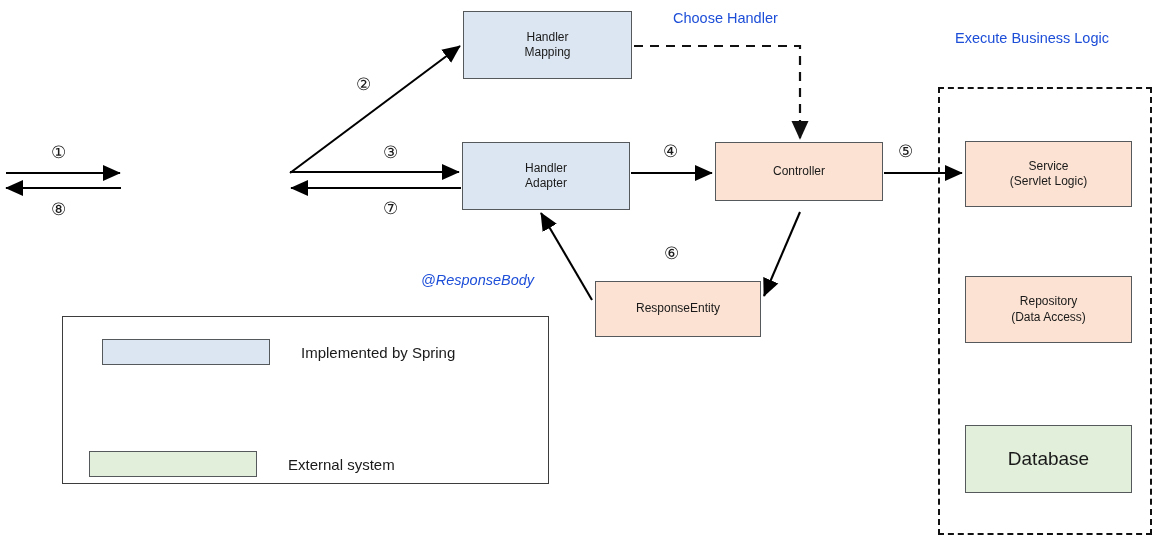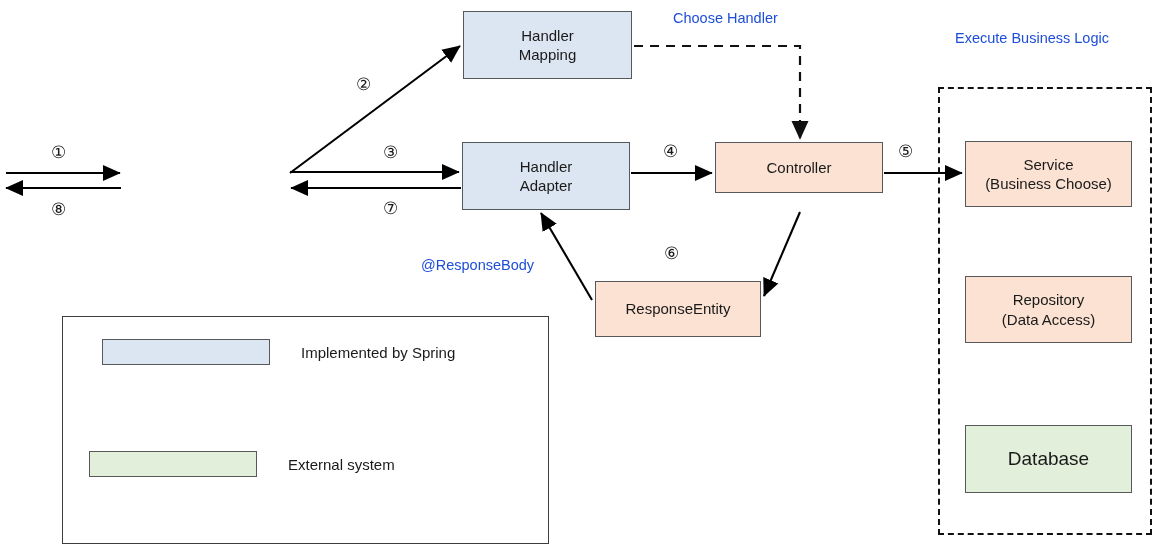--- a/index.html
+++ b/index.html
@@ -21,21 +21,21 @@
   }
   .node {
     position: absolute;
     box-sizing: border-box;
     border: 1.4px solid #56595c;
     display: flex;
     align-items: center;
     justify-content: center;
     text-align: center;
     line-height: 1.28;
-    font-size: 15px;
+    font-size: 12px;
     color: #1a1a1a;
     white-space: pre-line;
   }
   .node.spring   { background: #dce6f2; }
   .node.devs     { background: #fbe2d2; }
   .node.external { background: #e2efda; }
 
   .node.bold { font-weight: bold; font-size: 17.5px; }
   .node.big  { font-size: 19px; }
 
@@ -134,50 +134,50 @@
     <path d="M 634,46 L 800,46 L 800,138" stroke="#111111" stroke-width="2.2" fill="none" stroke-dasharray="9,7" marker-end="url(#arrowHeadDash)"></path>
   </svg>
 
 
   <div class="node spring" style="left:463px; top:11px; width:169px; height:68px;">Handler
 Mapping</div>
 
   <div class="node spring" style="left:462px; top:142px; width:168px; height:68px;">Handler
 Adapter</div>
 
-  <div class="node devs" style="left:715px; top:142px; width:168px; height:51px;">Controller</div>
+  <div class="node devs" style="left:715px; top:142px; width:168px; height:59px;">Controller</div>
 
   <div class="node devs" style="left:595px; top:281px; width:166px; height:56px;">ResponseEntity</div>
 
   <div class="label" style="left:955px; top:30px;">Execute Business Logic</div>
 
   <div class="group-box" style="left:938px; top:87px; width:214px; height:448px;"></div>
 
   <div class="node devs" style="left:965px; top:141px; width:167px; height:66px;">Service
-(Business Choose)</div>
+(Servlet Logic)</div>
 
   <div class="node devs" style="left:965px; top:276px; width:167px; height:67px;">Repository
 (Data Access)</div>
 
   <div class="node external big" style="left:965px; top:425px; width:167px; height:68px;">Database</div>
 
   <div class="step" style="left:51px; top:142px;">①</div>
   <div class="step" style="left:51px; top:199px;">⑧</div>
   <div class="step" style="left:356px; top:74px;">②</div>
   <div class="step" style="left:383px; top:142px;">③</div>
   <div class="step" style="left:383px; top:198px;">⑦</div>
   <div class="step" style="left:663px; top:141px;">④</div>
   <div class="step" style="left:898px; top:141px;">⑤</div>
   <div class="step" style="left:664px; top:243px;">⑥</div>
 
   <div class="label" style="left:673px; top:10px;">Choose Handler</div>
 
-  <div class="label" style="left:421px; top:257px;">@ResponseBody</div>
+  <div class="label" style="left:421px; top:272px;font-style:italic;">@ResponseBody</div>
 
-  <div class="legend-box" style="left:62px; top:316px; width:487px; height:228px;">
+  <div class="legend-box" style="left:62px; top:316px; width:487px; height:168px;">
 
     <div class="legend-row" style="left:39px; top:22px;">
       <span class="legend-swatch spring"></span>
       <span class="legend-text">Implemented by Spring</span>
     </div>
 
 
     <div class="legend-row" style="left:26px; top:134px;">
       <span class="legend-swatch external"></span>
       <span class="legend-text">External system</span>

